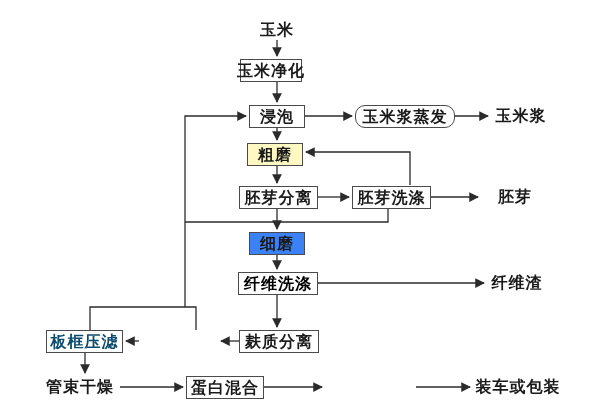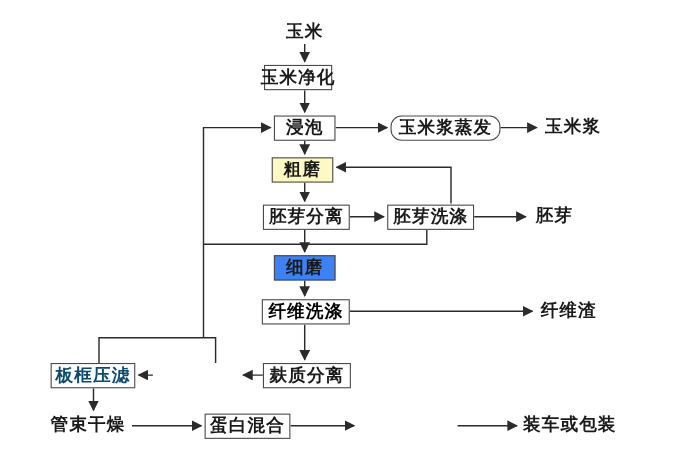--- a/index.html
+++ b/index.html
@@ -87,21 +87,21 @@
   </svg>
   <div class="nodes-layer">
       <div class="node label" style="left: 255px; top: 20px; width: 44px; height: 20px; color: rgb(26, 26, 26);">玉米</div>
       <div class="node box" style="left: 240px; top: 59px; width: 62px; height: 23px; color: rgb(26, 26, 26); border-color: rgb(74, 74, 74); background: rgb(255, 255, 255);">玉米净化</div>
       <div class="node box" style="left: 249px; top: 105px; width: 56px; height: 23px; color: rgb(26, 26, 26); border-color: rgb(74, 74, 74); background: rgb(255, 255, 255);">浸泡</div>
       <div class="node box" style="left: 355px; top: 105px; width: 100px; height: 23px; color: rgb(26, 26, 26); border-color: rgb(74, 74, 74); background: rgb(255, 255, 255); border-radius: 10px;">玉米浆蒸发</div>
       <div class="node label" style="left: 492px; top: 106px; width: 58px; height: 20px; color: rgb(26, 26, 26);">玉米浆</div>
       <div class="node box" style="left: 247px; top: 143px; width: 56px; height: 23px; color: rgb(26, 26, 26); border-color: rgb(74, 74, 74); background: #fef9c3;">粗磨</div>
       <div class="node box" style="left: 239px; top: 186px; width: 79px; height: 23px; color: rgb(26, 26, 26); border-color: rgb(74, 74, 74); background: rgb(255, 255, 255);">胚芽分离</div>
       <div class="node box" style="left: 352px; top: 186px; width: 79px; height: 23px; color: rgb(26, 26, 26); border-color: rgb(74, 74, 74); background: rgb(255, 255, 255);">胚芽洗涤</div>
-      <div class="node label" style="left: 482px; top: 187px; width: 44px; height: 20px; color: rgb(26, 26, 26);">胚芽</div>
+      <div class="node label" style="left: 493px; top: 187px; width: 44px; height: 20px; color: rgb(26, 26, 26);">胚芽</div>
       <div class="node box" style="left: 249px; top: 232px; width: 56px; height: 23px; color: rgb(26, 26, 26); border-color: rgb(74, 74, 74); background: #3b82f6;">细磨</div>
       <div class="node box" style="left: 238px; top: 272px; width: 80px; height: 23px; color: #000000; border-color: rgb(74, 74, 74); background: rgb(255, 255, 255);">纤维洗涤</div>
       <div class="node label" style="left: 488px; top: 273px; width: 58px; height: 20px; color: rgb(26, 26, 26);">纤维渣</div>
       <div class="node box" style="left: 239px; top: 330px; width: 80px; height: 23px; color: rgb(26, 26, 26); border-color: rgb(74, 74, 74); background: rgb(255, 255, 255);">麸质分离</div>
       <div class="node box" style="left: 46px; top: 330px; width: 77px; height: 23px; color: #0c4a6e; border-color: rgb(74, 74, 74); background: rgb(255, 255, 255);">板框压滤</div>
       <div class="node box" style="left: 186px; top: 376px; width: 78px; height: 23px; color: rgb(26, 26, 26); border-color: rgb(74, 74, 74); background: rgb(255, 255, 255);">蛋白混合</div>
       <div class="node label" style="left: 42px; top: 377px; width: 76px; height: 20px; color: rgb(26, 26, 26);">管束干燥</div>
       <div class="node label" style="left: 474px; top: 377px; width: 88px; height: 20px; color: rgb(26, 26, 26);">装车或包装</div>
     </div>
 </div>

